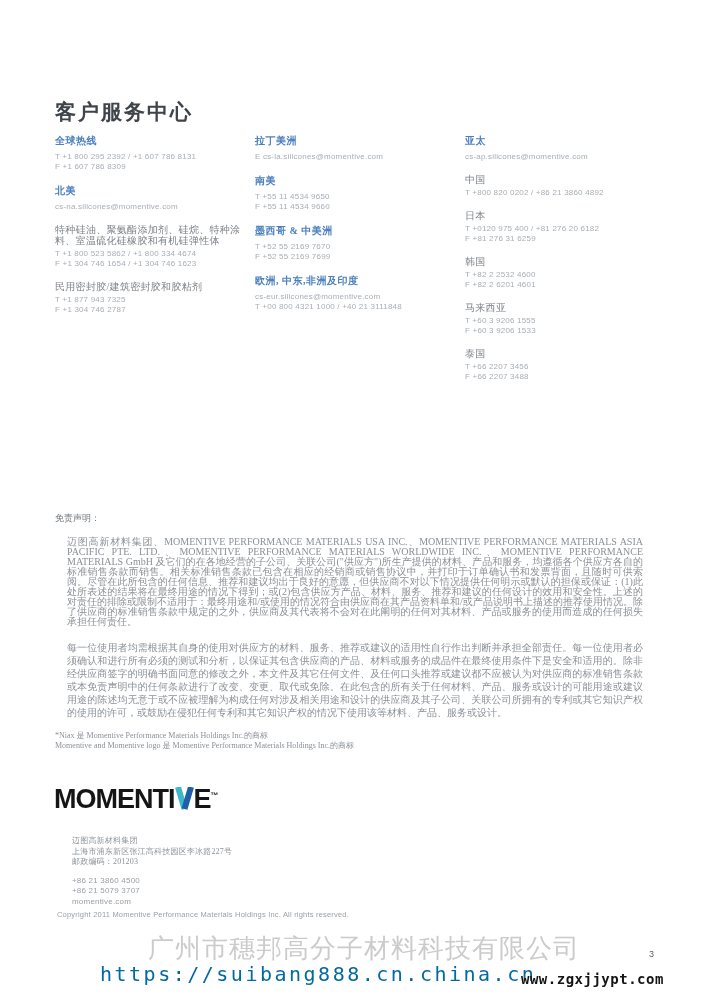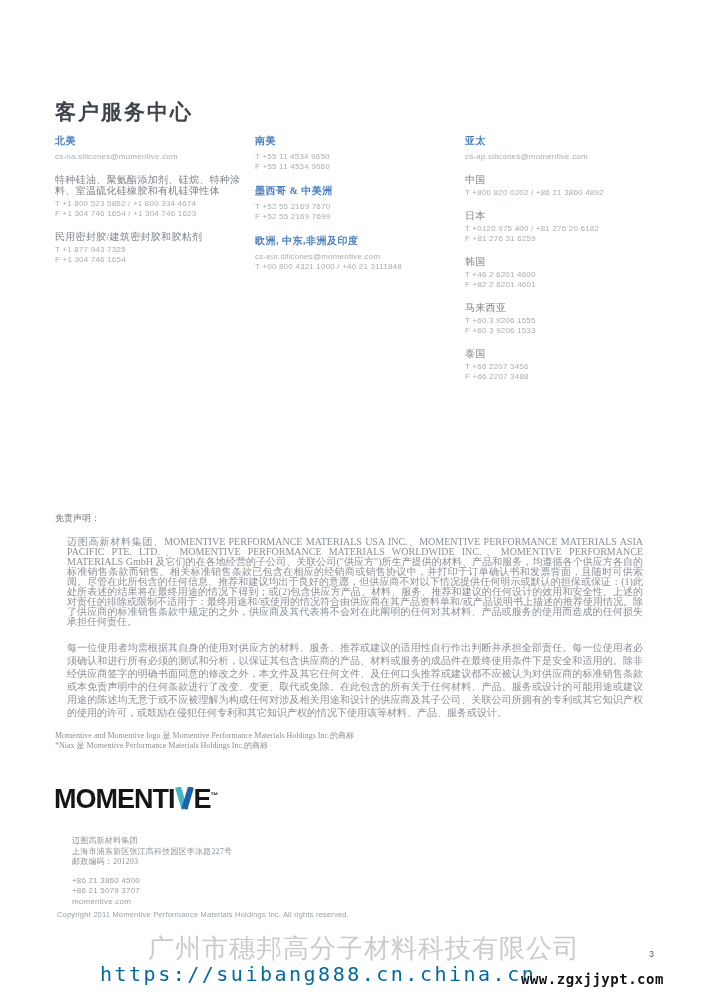--- a/index.html
+++ b/index.html
@@ -83,35 +83,44 @@
 </style>
 </head>
 <body>
 
 <div class="page">
 
   <h1 class="title">客户服务中心</h1>
 
   <div class="col" style="left:55px;width:196px">
       <div class="contact-block">
+        <div class="c-heading">全球热线</div>
+        <div class="c-line">T +1 800 295 2392 / +1 607 786 8131</div>
+        <div class="c-line">F +1 607 786 8309</div>
+      </div>
+      <div class="contact-block">
         <div class="c-heading">北美</div>
         <div class="c-line">cs-na.silicones@momentive.com</div>
       </div>
       <div class="contact-block">
         <div class="c-subhead">特种硅油、聚氨酯添加剂、硅烷、特种涂料、室温硫化硅橡胶和有机硅弹性体</div>
         <div class="c-line">T +1 800 523 5862 / +1 800 334 4674</div>
         <div class="c-line">F +1 304 746 1654 / +1 304 746 1623</div>
       </div>
       <div class="contact-block">
         <div class="c-subhead">民用密封胶/建筑密封胶和胶粘剂</div>
         <div class="c-line">T +1 877 943 7325</div>
-        <div class="c-line">F +1 304 746 1654</div>
+        <div class="c-line">F +1 304 746 2787</div>
       </div>
     </div>
   <div class="col" style="left:255px;width:205px">
+      <div class="contact-block">
+        <div class="c-heading">拉丁美洲</div>
+        <div class="c-line">E cs-la.silicones@momentive.com</div>
+      </div>
       <div class="contact-block">
         <div class="c-heading">南美</div>
         <div class="c-line">T +55 11 4534 9650</div>
         <div class="c-line">F +55 11 4534 9660</div>
       </div>
       <div class="contact-block">
         <div class="c-heading">墨西哥 &amp; 中美洲</div>
         <div class="c-line">T +52 55 2169 7670</div>
         <div class="c-line">F +52 55 2169 7699</div>
       </div>
@@ -130,42 +139,42 @@
         <div class="c-subhead">中国</div>
         <div class="c-line">T +800 820 0202 / +86 21 3860 4892</div>
       </div>
       <div class="contact-block">
         <div class="c-subhead">日本</div>
         <div class="c-line">T +0120 975 400 / +81 276 20 6182</div>
         <div class="c-line">F +81 276 31 6259</div>
       </div>
       <div class="contact-block">
         <div class="c-subhead">韩国</div>
-        <div class="c-line">T +46 2 6201 4600</div>
+        <div class="c-line">T +82 2 2532 4600</div>
         <div class="c-line">F +82 2 6201 4601</div>
       </div>
       <div class="contact-block">
         <div class="c-subhead">马来西亚</div>
         <div class="c-line">T +60 3 9206 1555</div>
         <div class="c-line">F +60 3 9206 1533</div>
       </div>
       <div class="contact-block">
         <div class="c-subhead">泰国</div>
         <div class="c-line">T +66 2207 3456</div>
         <div class="c-line">F +66 2207 3488</div>
       </div>
     </div>
 
   <div class="disclaimer">
     <div class="disc-heading">免责声明：</div>
     <p class="disc-p p1">迈图高新材料集团、MOMENTIVE PERFORMANCE MATERIALS USA INC.、MOMENTIVE PERFORMANCE MATERIALS ASIA PACIFIC PTE. LTD.、MOMENTIVE PERFORMANCE MATERIALS WORLDWIDE INC.、MOMENTIVE PERFORMANCE MATERIALS GmbH 及它们的在各地经营的子公司、关联公司("供应方")所生产提供的材料、产品和服务，均遵循各个供应方各自的标准销售条款而销售。相关标准销售条款已包含在相应的经销商或销售协议中，并打印于订单确认书和发票背面，且随时可供索阅。尽管在此所包含的任何信息、推荐和建议均出于良好的意愿，但供应商不对以下情况提供任何明示或默认的担保或保证：(1)此处所表述的结果将在最终用途的情况下得到；或(2)包含供应方产品、材料、服务、推荐和建议的任何设计的效用和安全性。上述的对责任的排除或限制不适用于：最终用途和/或使用的情况符合由供应商在其产品资料单和/或产品说明书上描述的推荐使用情况。除了供应商的标准销售条款中规定的之外，供应商及其代表将不会对在此阐明的任何对其材料、产品或服务的使用而造成的任何损失承担任何责任。</p>
     <p class="disc-p p2">每一位使用者均需根据其自身的使用对供应方的材料、服务、推荐或建议的适用性自行作出判断并承担全部责任。每一位使用者必须确认和进行所有必须的测试和分析，以保证其包含供应商的产品、材料或服务的成品件在最终使用条件下是安全和适用的。除非经供应商签字的明确书面同意的修改之外，本文件及其它任何文件、及任何口头推荐或建议都不应被认为对供应商的标准销售条款或本免责声明中的任何条款进行了改变、变更、取代或免除。在此包含的所有关于任何材料、产品、服务或设计的可能用途或建议用途的陈述均无意于或不应被理解为构成任何对涉及相关用途和设计的供应商及其子公司、关联公司所拥有的专利或其它知识产权的使用的许可，或鼓励在侵犯任何专利和其它知识产权的情况下使用该等材料、产品、服务或设计。</p>
     <div class="tm">
+      <div>*Niax 是 Momentive Performance Materials Holdings Inc.的商标</div>
       <div>Momentive and Momentive logo 是 Momentive Performance Materials Holdings Inc.的商标</div>
-      <div>*Niax 是 Momentive Performance Materials Holdings Inc.的商标</div>
     </div>
   </div>
 
   <div class="logo">
     <span>MOMENTI</span><svg class="logo-v" width="19" height="24" viewBox="0 0 19 24">
         <line x1="3" y1="0" x2="9.5" y2="22" stroke="#3fb6c9" stroke-width="6"></line>
         <line x1="16" y1="0" x2="9.5" y2="22" stroke="#1e5fa8" stroke-width="6"></line>
       </svg><span>E</span><span class="tm-mark">™</span>
   </div>
 

